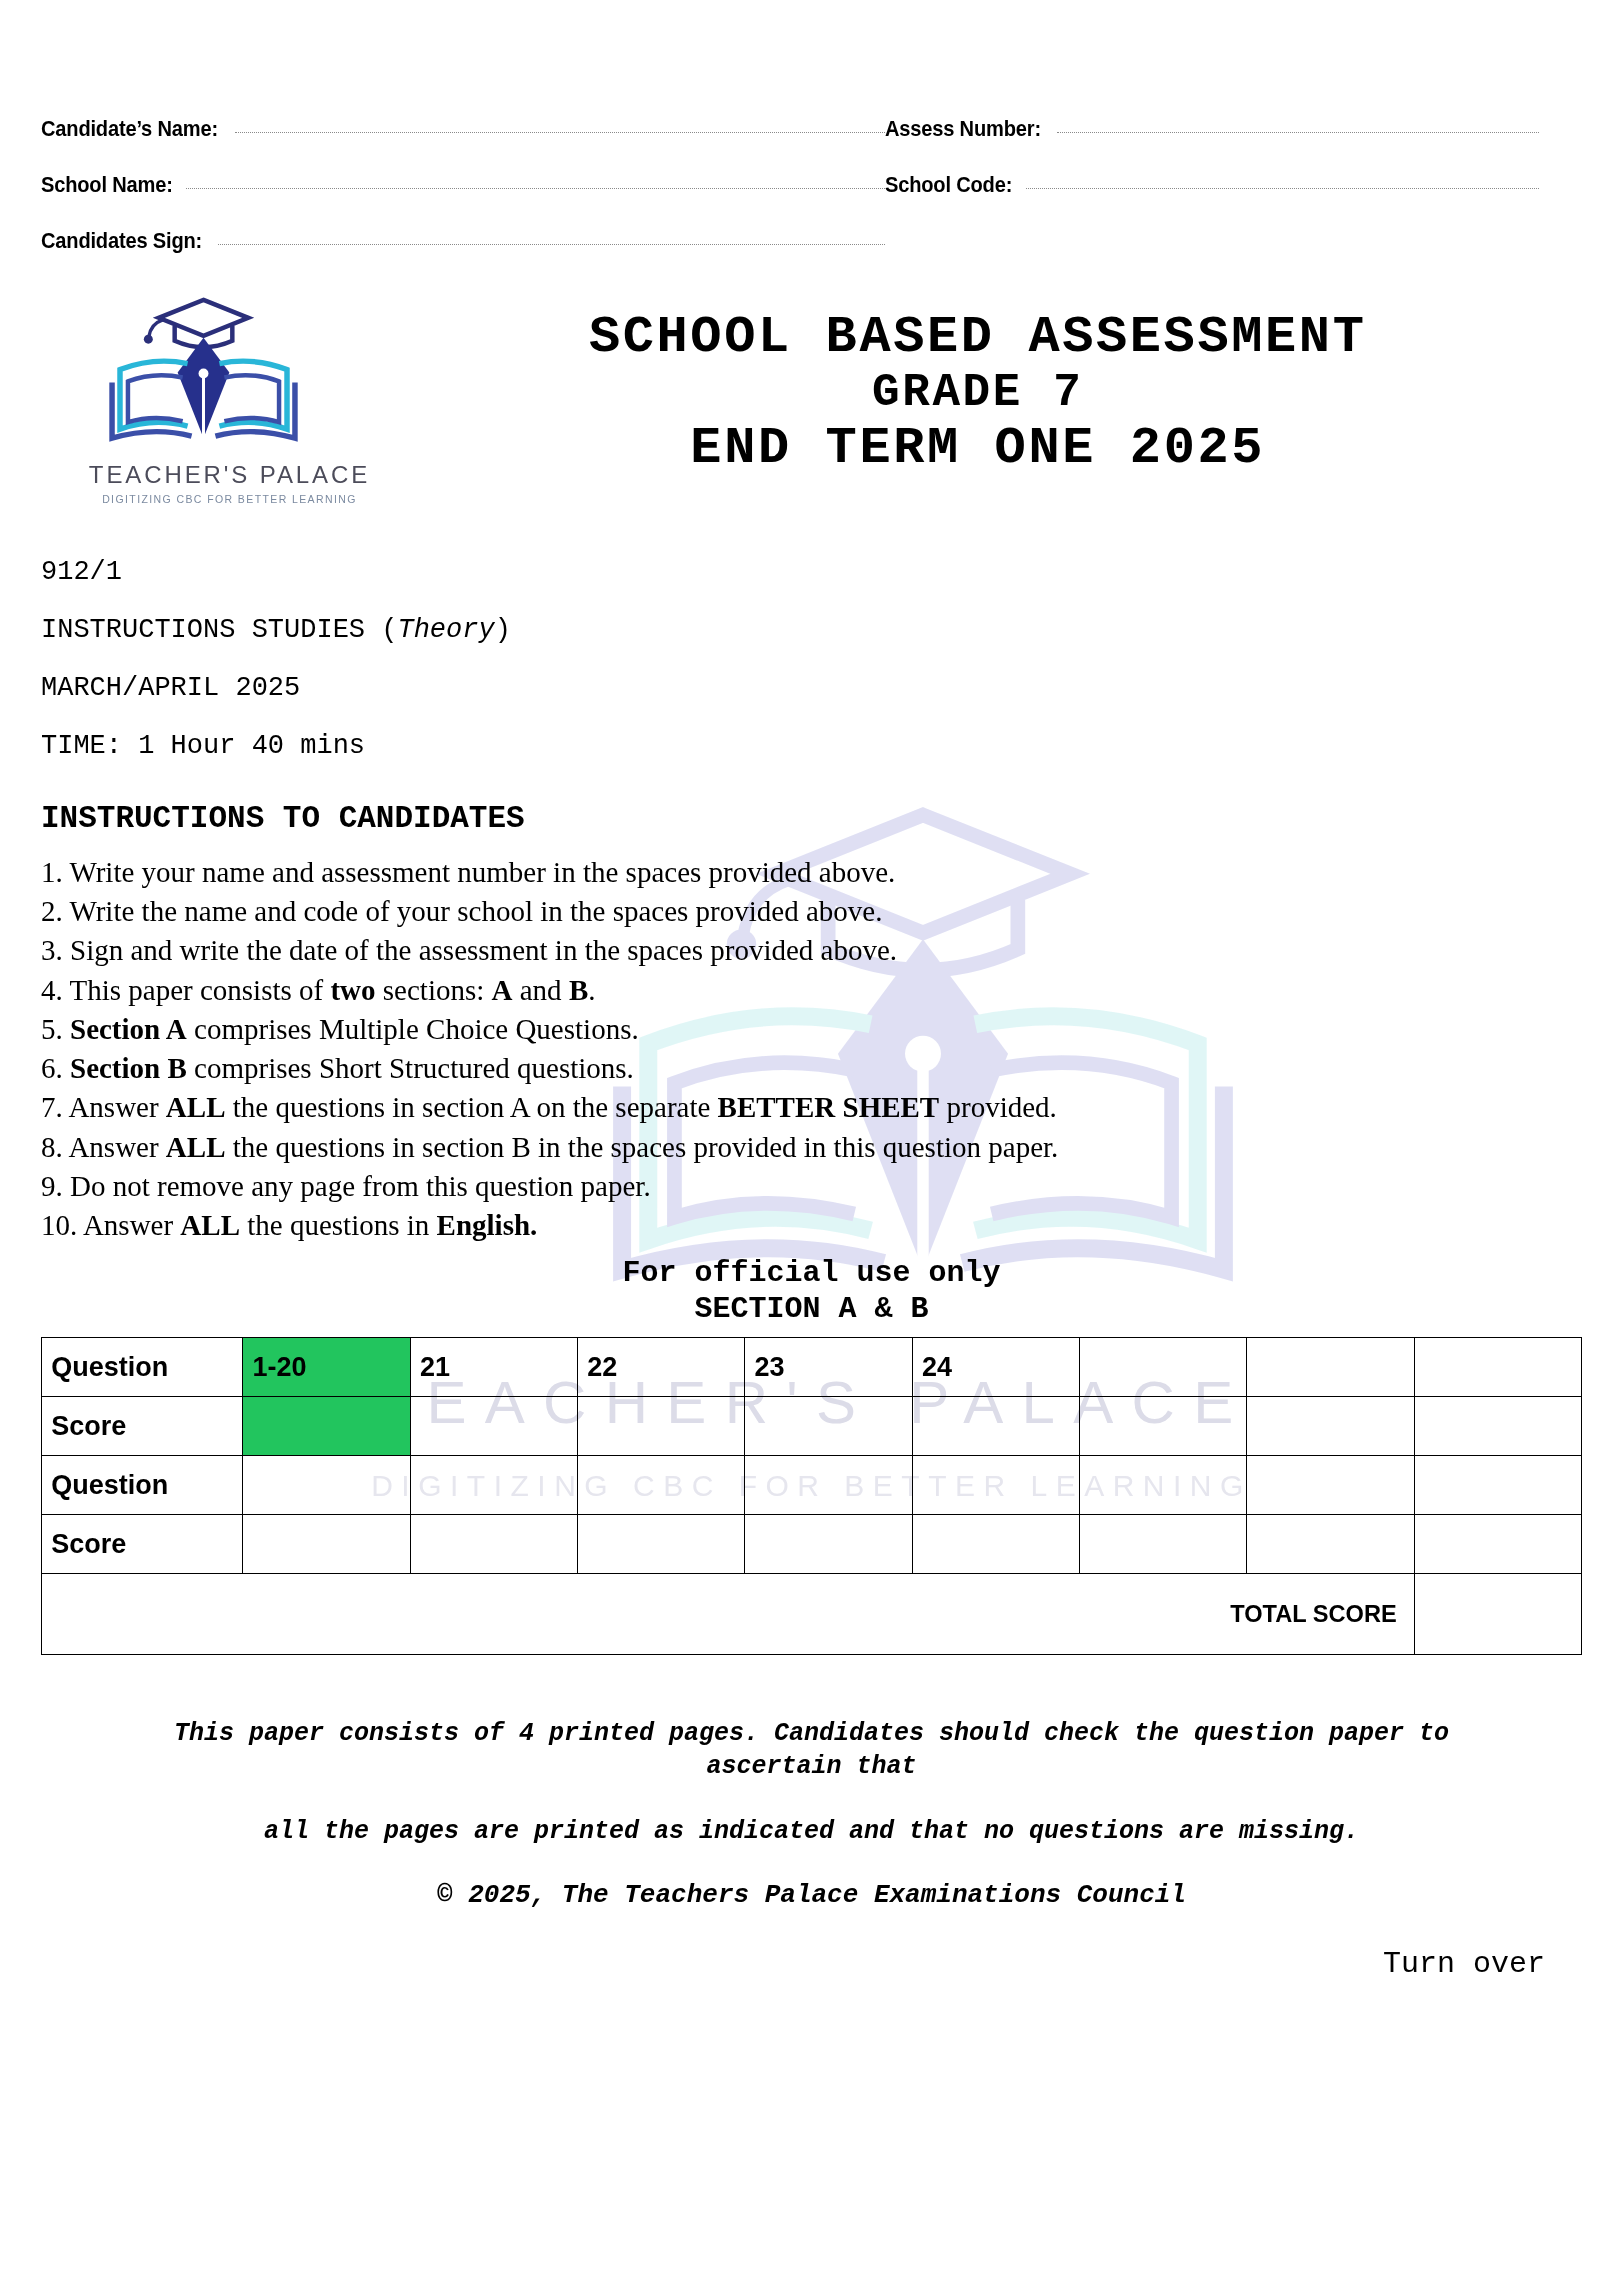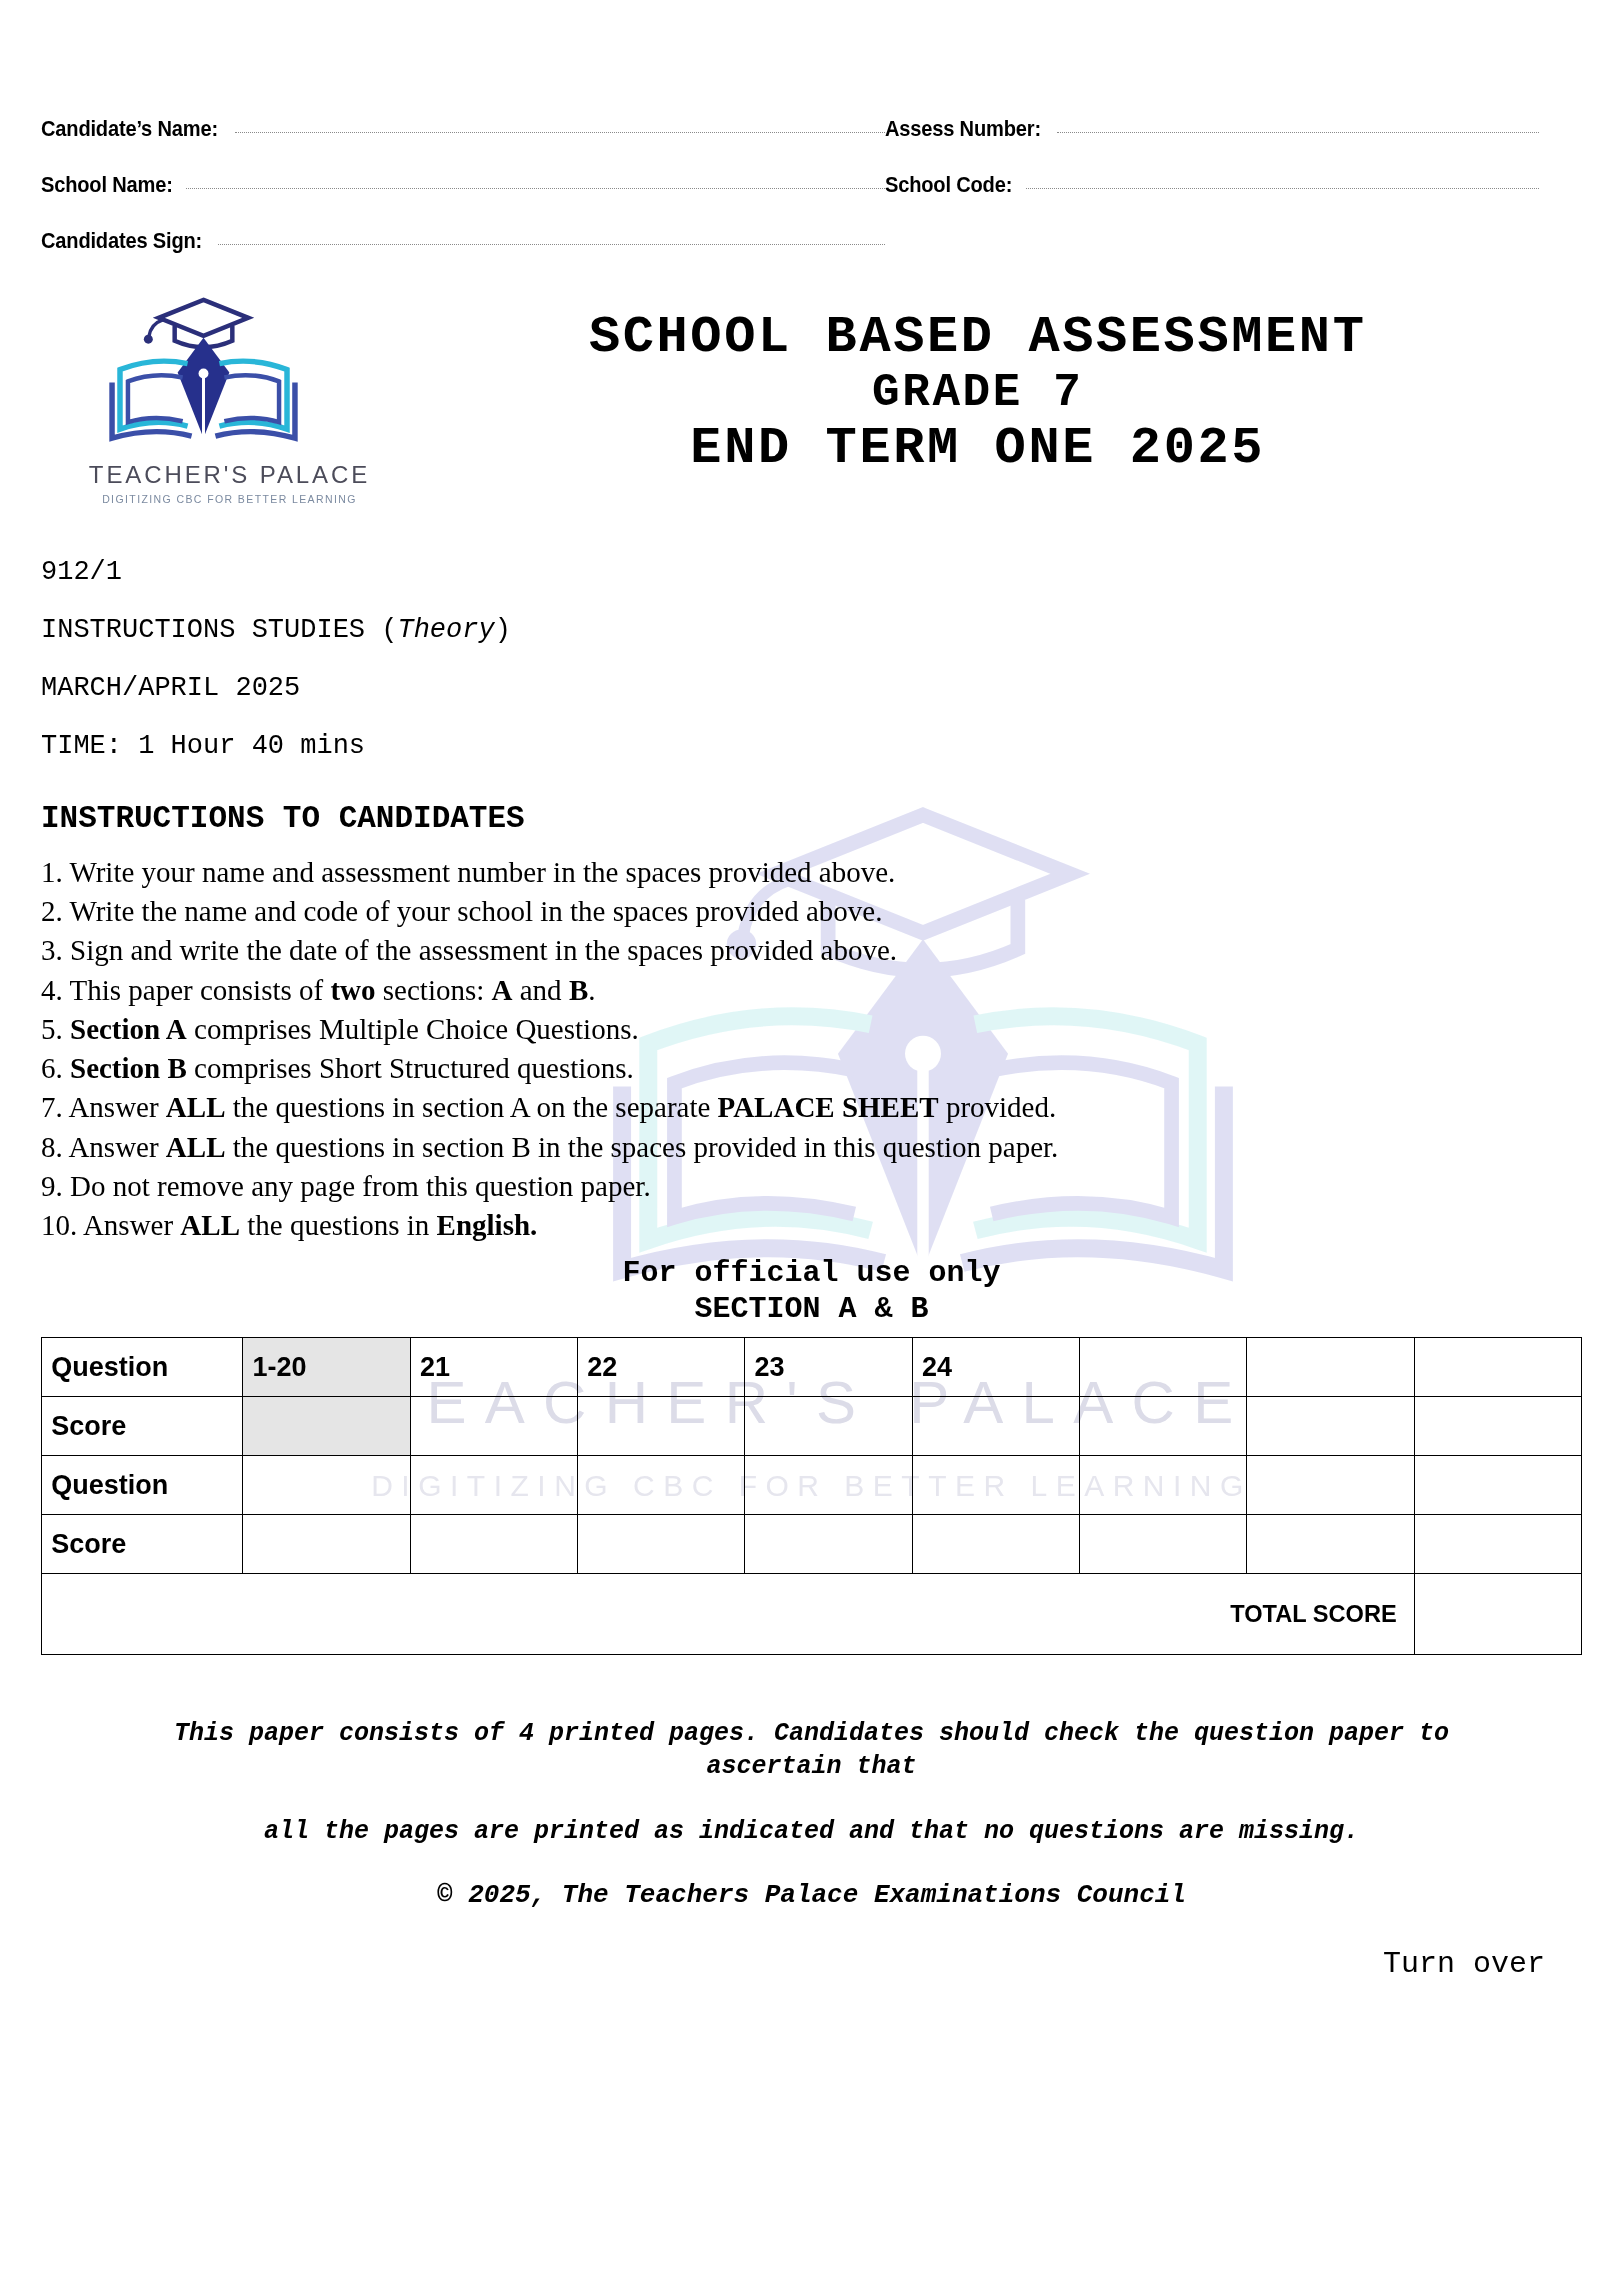--- a/index.html
+++ b/index.html
@@ -201,21 +201,21 @@
     border: 1.3px solid #000000;
     height: 58px;
     padding: 0 9.2px;
     font-family: "Liberation Sans", sans-serif;
     font-weight: bold;
     font-size: 27px;
     vertical-align: middle;
     background: transparent;
   }
   .score-table td.lbl { width: 182px; }
-  .score-table td.shaded { background: #e5e5e5; }
+  .score-table td.shaded { background: #22c55e; }
   .score-table td.total-cell {
     text-align: right;
     height: 80px;
     padding-right: 17px;
     font-size: 23.6px;
   }
   .score-table td.total-blank { width: 135px; }
 
   
   .footer-note {
@@ -361,21 +361,21 @@
 
     <div class="instr-heading">INSTRUCTIONS TO CANDIDATES</div>
 
     <div class="instructions" id="instructions-list">
         <div class="instr-item"><span>1. Write your name and assessment number in the spaces provided above.</span></div>
         <div class="instr-item"><span>2. Write the name and code of your school in the spaces provided above.</span></div>
         <div class="instr-item"><span>3. Sign and write the date of the assessment in the spaces provided above.</span></div>
         <div class="instr-item"><span>4. This paper consists of </span><b>two</b><span> sections: </span><b>A</b><span> and </span><b>B</b><span>.</span></div>
         <div class="instr-item"><span>5. </span><b>Section A</b><span> comprises Multiple Choice Questions.</span></div>
         <div class="instr-item"><span>6. </span><b>Section B</b><span> comprises Short Structured questions.</span></div>
-        <div class="instr-item"><span>7. Answer </span><b>ALL</b><span> the questions in section A on the separate </span><b>PALACE SHEET</b><span> provided.</span></div>
+        <div class="instr-item"><span>7. Answer </span><b>ALL</b><span> the questions in section A on the separate </span><b>BETTER SHEET</b><span> provided.</span></div>
         <div class="instr-item"><span>8. Answer </span><b>ALL</b><span> the questions in section B in the spaces provided in this question paper.</span></div>
         <div class="instr-item"><span>9. Do not remove any page from this question paper.</span></div>
         <div class="instr-item"><span>10. Answer </span><b>ALL</b><span> the questions in </span><b>English.</b></div>
       </div>
 
     <div class="official">
       <div>For official use only</div>
       <div>SECTION A &amp; B</div>
     </div>
 

